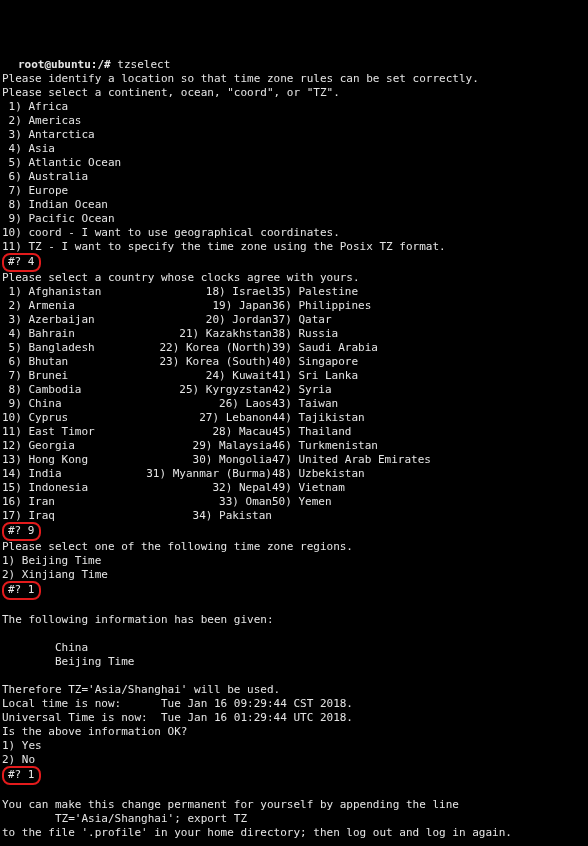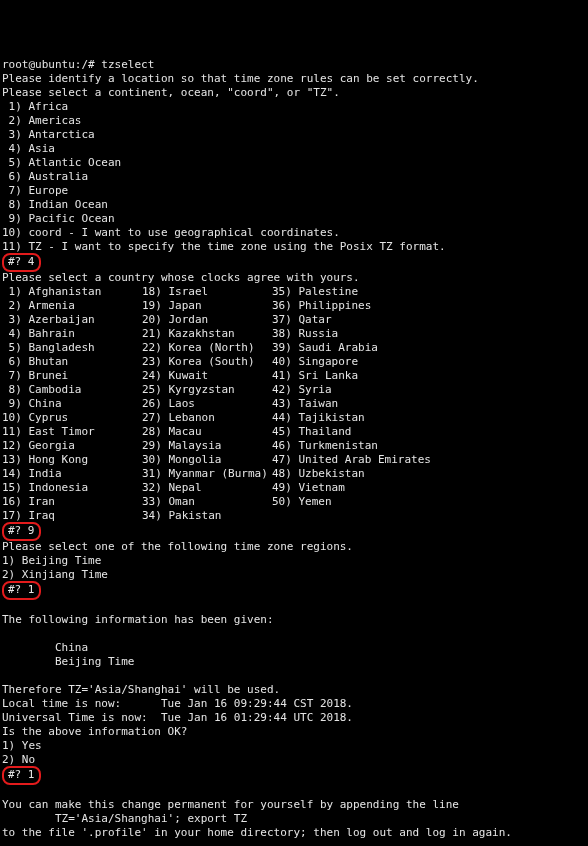--- a/index.html
+++ b/index.html
@@ -6,31 +6,31 @@
     body {
       background:#000;
       color:#e5e5e5;
       font-family:"Menlo","Consolas",monospace;
       font-size:11px;
       line-height:14px;
       width:588px;
       padding:2px;
       white-space:pre;
     }
-    .bold { font-weight:normal; }
+    .bold { font-weight:bold;margin-left:16px; }
     .hl {
       display:inline-block;
       border:2px solid #e31b1c;
       border-radius:8px;
       padding:0 4px 1px 4px;
       margin:-1px 0;
     }
     .pad { display:inline-block; }
     .col1 { width:140px; }
-    .col2 { width:130px; }
+    .col2 { width:130px;text-align:right; }
   </style>
 </head>
 <body>
 
 
 
 <div id="term"><div><span class="bold">root@ubuntu:/# </span><span>tzselect</span></div><div><span>Please identify a location so that time zone rules can be set correctly.</span></div><div><span>Please select a continent, ocean, "coord", or "TZ".</span></div><div><span> 1) Africa</span></div><div><span> 2) Americas</span></div><div><span> 3) Antarctica</span></div><div><span> 4) Asia</span></div><div><span> 5) Atlantic Ocean</span></div><div><span> 6) Australia</span></div><div><span> 7) Europe</span></div><div><span> 8) Indian Ocean</span></div><div><span> 9) Pacific Ocean</span></div><div><span>10) coord - I want to use geographical coordinates.</span></div><div><span>11) TZ - I want to specify the time zone using the Posix TZ format.</span></div><div><span class="hl">#? 4</span></div><div><span>Please select a country whose clocks agree with yours.</span></div><div><span class="pad col1"> 1) Afghanistan</span><span class="pad col2">18) Israel</span><span>35) Palestine</span></div><div><span class="pad col1"> 2) Armenia</span><span class="pad col2">19) Japan</span><span>36) Philippines</span></div><div><span class="pad col1"> 3) Azerbaijan</span><span class="pad col2">20) Jordan</span><span>37) Qatar</span></div><div><span class="pad col1"> 4) Bahrain</span><span class="pad col2">21) Kazakhstan</span><span>38) Russia</span></div><div><span class="pad col1"> 5) Bangladesh</span><span class="pad col2">22) Korea (North)</span><span>39) Saudi Arabia</span></div><div><span class="pad col1"> 6) Bhutan</span><span class="pad col2">23) Korea (South)</span><span>40) Singapore</span></div><div><span class="pad col1"> 7) Brunei</span><span class="pad col2">24) Kuwait</span><span>41) Sri Lanka</span></div><div><span class="pad col1"> 8) Cambodia</span><span class="pad col2">25) Kyrgyzstan</span><span>42) Syria</span></div><div><span class="pad col1"> 9) China</span><span class="pad col2">26) Laos</span><span>43) Taiwan</span></div><div><span class="pad col1">10) Cyprus</span><span class="pad col2">27) Lebanon</span><span>44) Tajikistan</span></div><div><span class="pad col1">11) East Timor</span><span class="pad col2">28) Macau</span><span>45) Thailand</span></div><div><span class="pad col1">12) Georgia</span><span class="pad col2">29) Malaysia</span><span>46) Turkmenistan</span></div><div><span class="pad col1">13) Hong Kong</span><span class="pad col2">30) Mongolia</span><span>47) United Arab Emirates</span></div><div><span class="pad col1">14) India</span><span class="pad col2">31) Myanmar (Burma)</span><span>48) Uzbekistan</span></div><div><span class="pad col1">15) Indonesia</span><span class="pad col2">32) Nepal</span><span>49) Vietnam</span></div><div><span class="pad col1">16) Iran</span><span class="pad col2">33) Oman</span><span>50) Yemen</span></div><div><span class="pad col1">17) Iraq</span><span class="pad col2">34) Pakistan</span><span></span></div><div><span class="hl">#? 9</span></div><div><span>Please select one of the following time zone regions.</span></div><div><span>1) Beijing Time</span></div><div><span>2) Xinjiang Time</span></div><div><span class="hl">#? 1</span></div><div>&nbsp;</div><div><span>The following information has been given:</span></div><div>&nbsp;</div><div><span>        China</span></div><div><span>        Beijing Time</span></div><div>&nbsp;</div><div><span>Therefore TZ='Asia/Shanghai' will be used.</span></div><div><span>Local time is now:      Tue Jan 16 09:29:44 CST 2018.</span></div><div><span>Universal Time is now:  Tue Jan 16 01:29:44 UTC 2018.</span></div><div><span>Is the above information OK?</span></div><div><span>1) Yes</span></div><div><span>2) No</span></div><div><span class="hl">#? 1</span></div><div>&nbsp;</div><div><span>You can make this change permanent for yourself by appending the line</span></div><div><span>        TZ='Asia/Shanghai'; export TZ</span></div><div><span>to the file '.profile' in your home directory; then log out and log in again.</span></div><div>&nbsp;</div></div>
 
 
 

